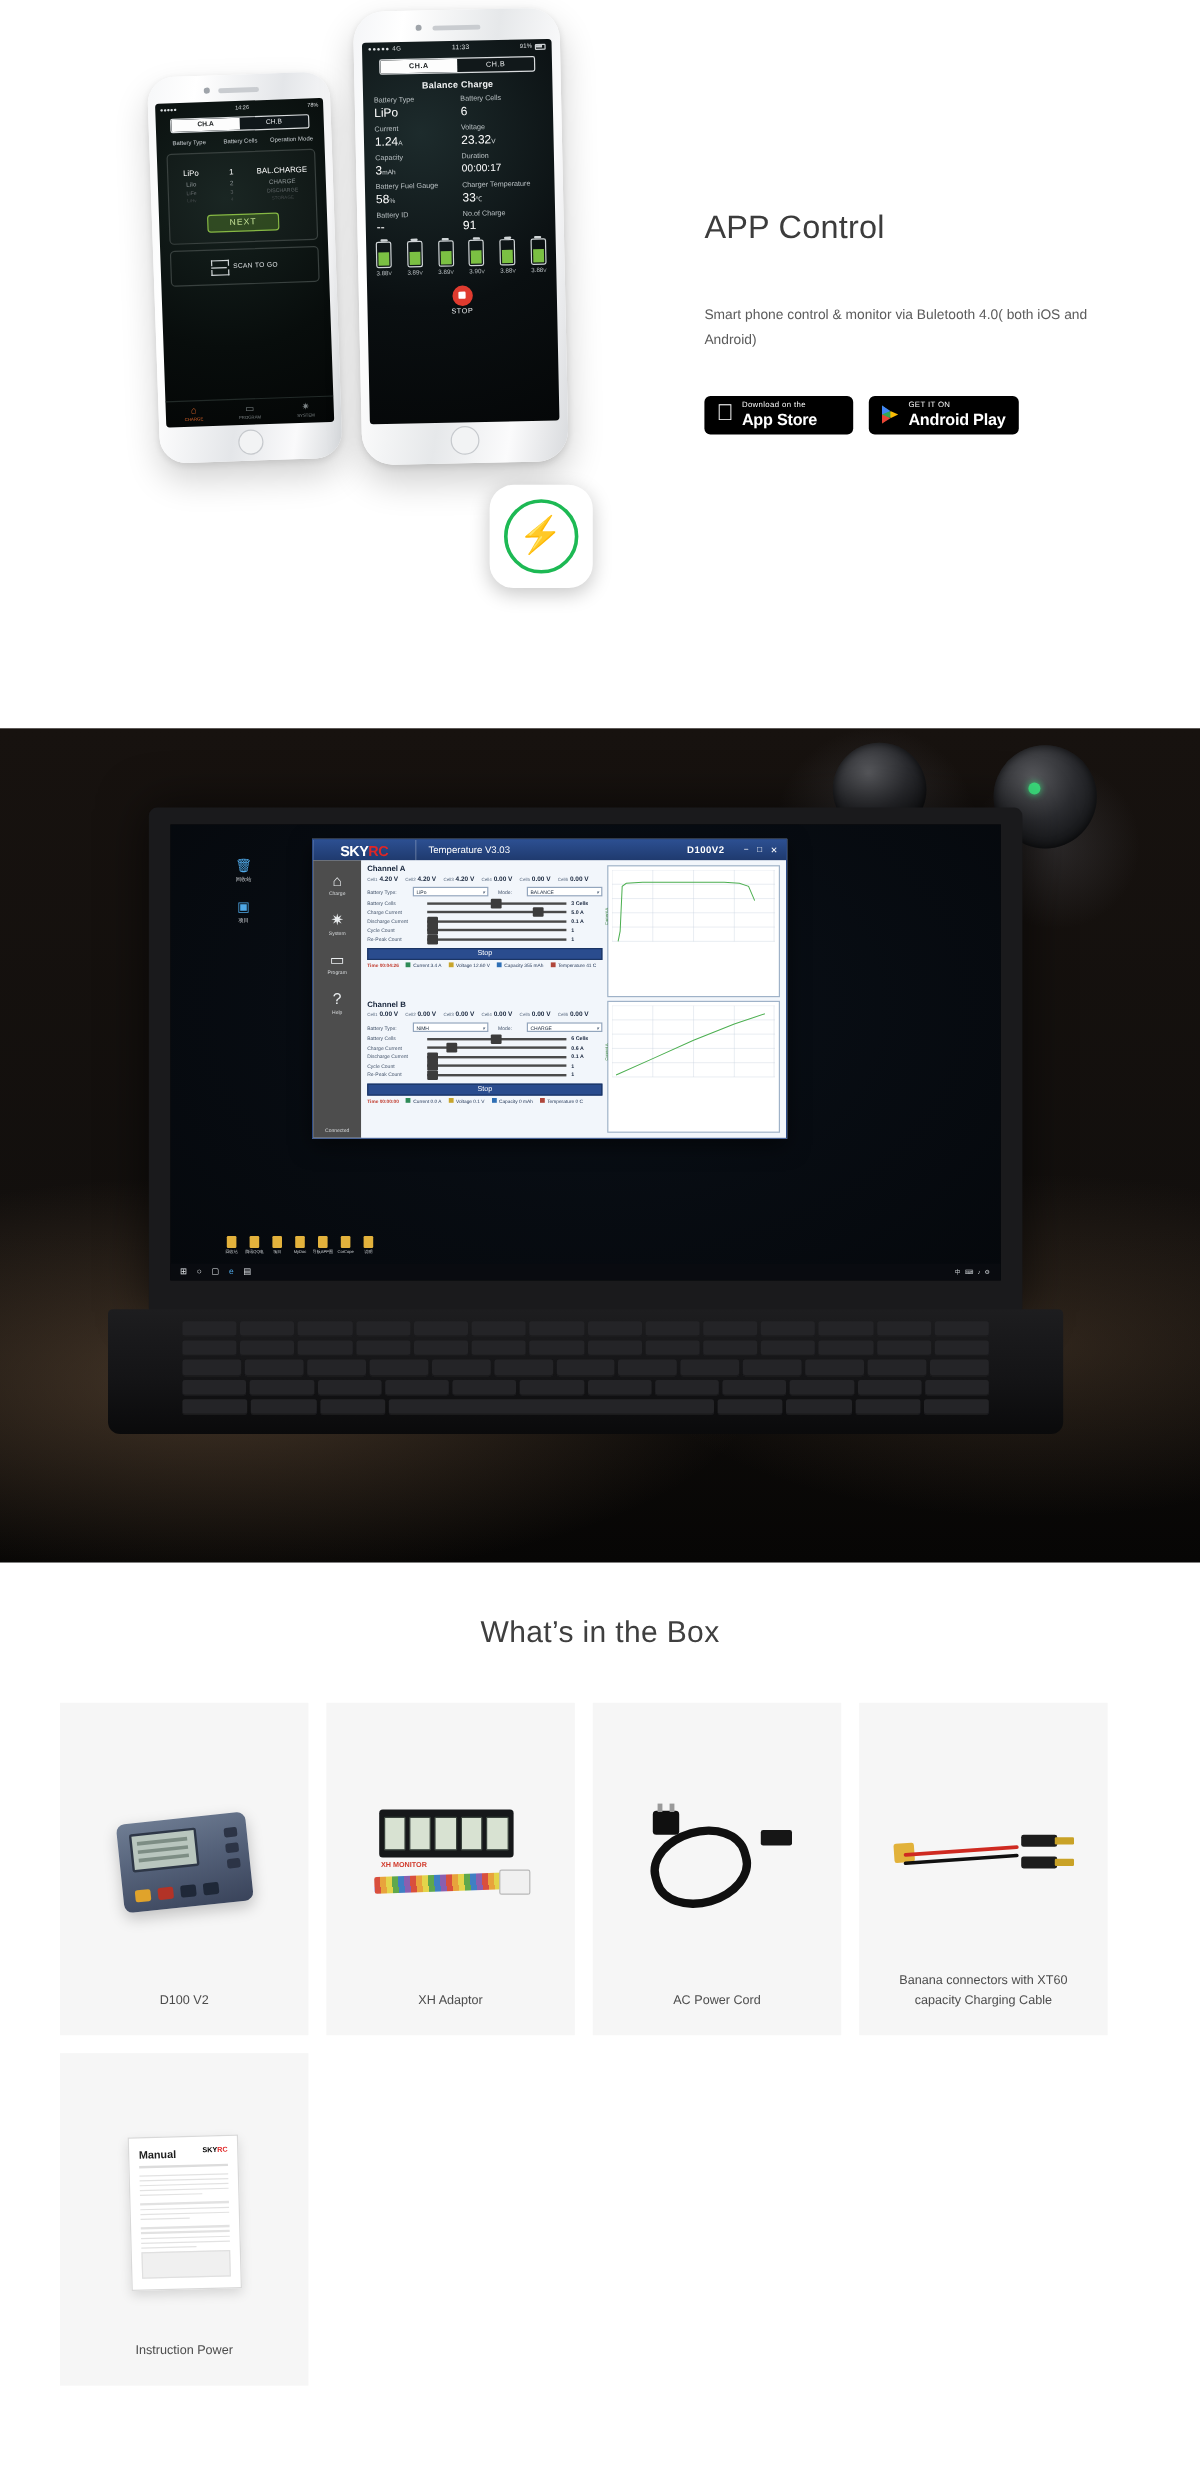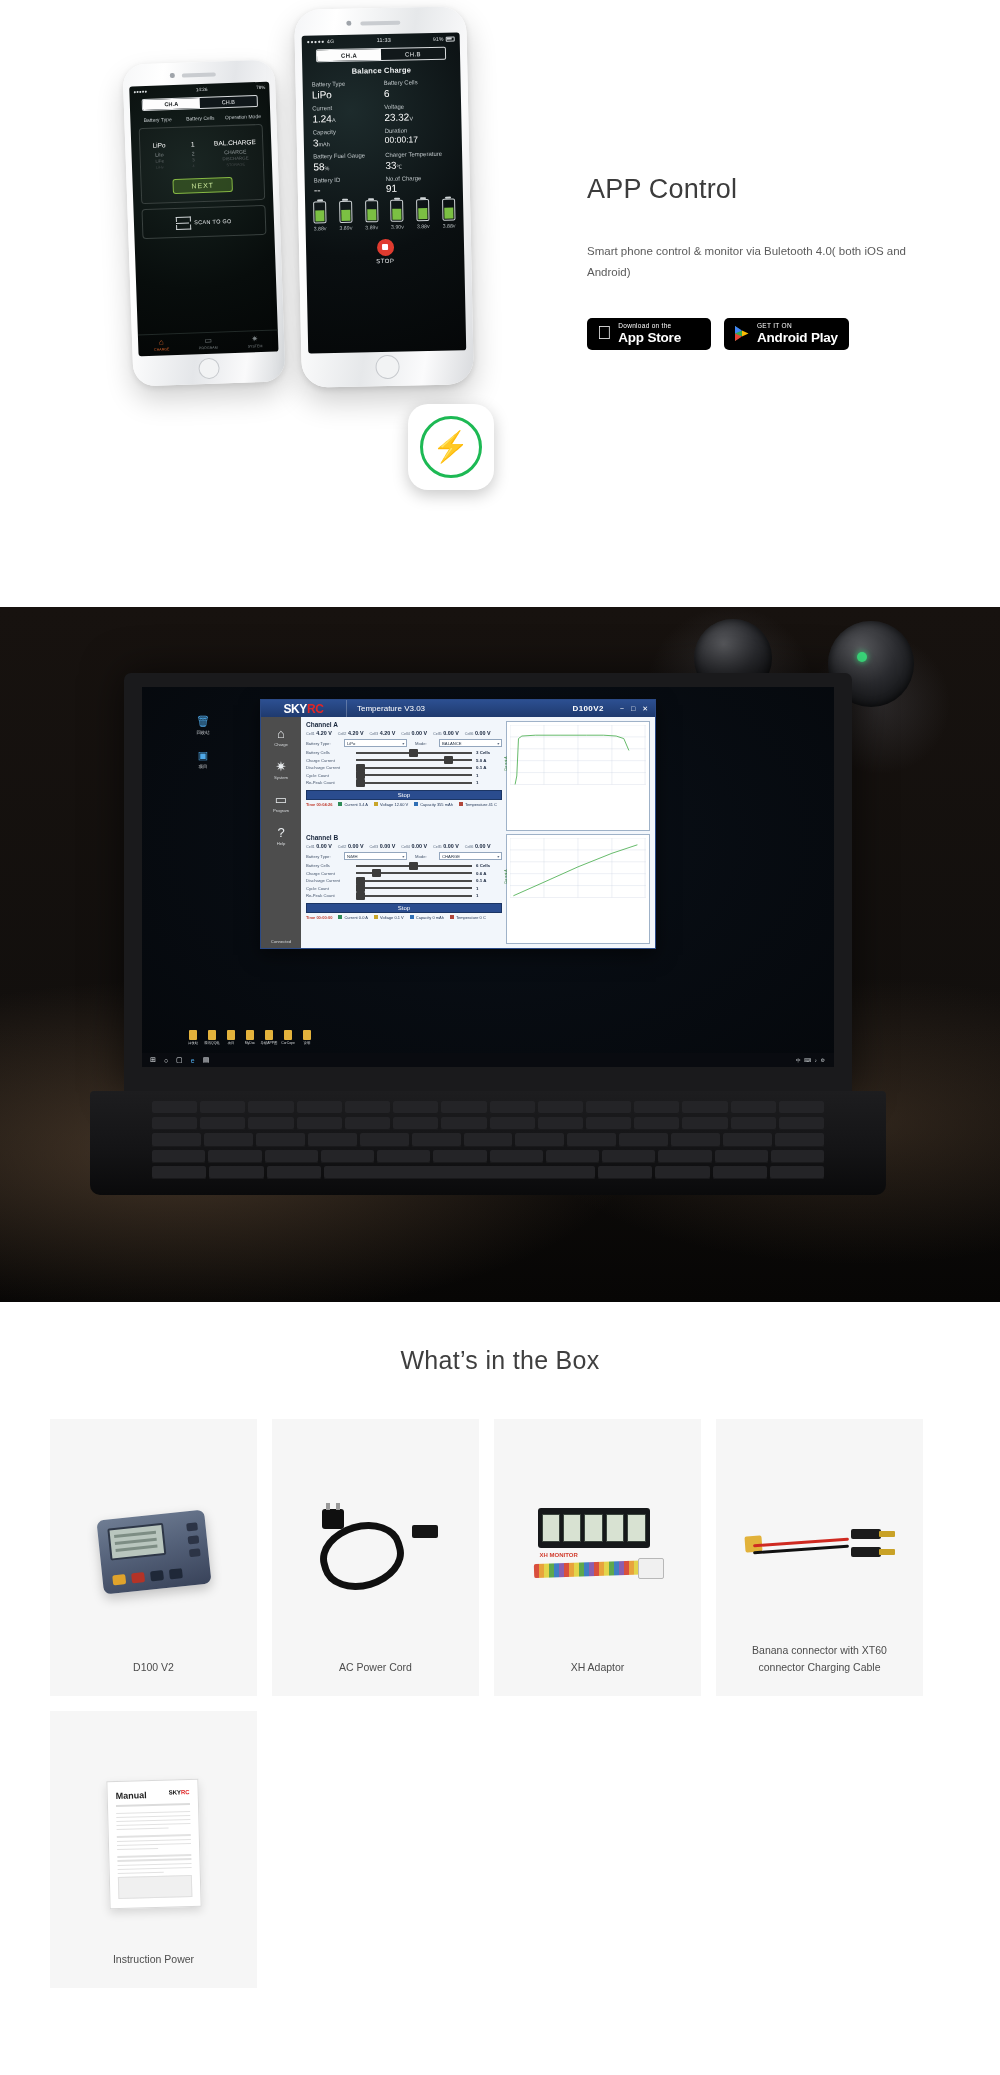--- a/index.html
+++ b/index.html
@@ -218,21 +218,21 @@
   }
   .badge-ring {
     width: 62px; height: 62px; border-radius: 50%;
     border: 3px solid #1db954; display:flex; align-items:center; justify-content:center;
   }
   .bolt { font-size: 30px; color: #1db954; line-height: 1; }
 
   
   .app-text { position: absolute; left: 587px; top: 174px; width: 380px; }
   .app-h1 { font-size: 27px; color: #3c3c3c; font-weight: 400; letter-spacing: .2px; }
-  .app-p  { font-size: 11.5px; color: #5b5b5b; line-height: 1.85; margin-top: 36px; width: 360px;}
+  .app-p  { font-size: 11.5px; color: #5b5b5b; line-height: 1.85; margin-top: 48px; width: 360px;}
   .stores { display: flex; gap: 13px; margin-top: 34px; }
   .store-btn {
     height: 32px; border-radius: 5px; background: #000;
     display: flex; align-items: center; gap: 7px; padding: 0 11px 0 10px;
     color: #fff; min-width: 124px;
   }
   .store-lines { display: flex; flex-direction: column; justify-content: center; line-height: 1;}
   .store-sm { font-size: 6.5px; letter-spacing: .3px; }
   .store-lg { font-size: 13.5px; font-weight: 600; letter-spacing: -.2px; margin-top: 2px;}
   .apple-glyph { font-size: 19px; line-height: 1; margin-top: -3px; }
@@ -1068,60 +1068,60 @@
               <i></i>
               <i></i>
             </div>
         </div>
       </div>
       <div class="box-lab">D100 V2</div>
     </div>
 
     <div class="box-card">
       <div class="box-art">
+        <div class="adaptor">
+          <div class="board">
+              <i></i>
+              <i></i>
+              <i></i>
+              <i></i>
+              <i></i>
+            </div>
+          <div class="lab">XH MONITOR</div>
+          <div class="ribbon"></div>
+          <div class="conn"></div>
+        </div>
+      </div>
+      <div class="box-lab">XH Adaptor</div>
+    </div>
+
+    <div class="box-card">
+      <div class="box-art">
         <div class="cord">
             <span class="plug"></span>
             <span class="loop"></span>
             <span class="tail"></span>
           </div>
       </div>
       <div class="box-lab">AC Power Cord</div>
-    </div>
-
-    <div class="box-card">
-      <div class="box-art">
-        <div class="adaptor">
-          <div class="board">
-              <i></i>
-              <i></i>
-              <i></i>
-              <i></i>
-              <i></i>
-            </div>
-          <div class="lab">XH MONITOR</div>
-          <div class="ribbon"></div>
-          <div class="conn"></div>
-        </div>
-      </div>
-      <div class="box-lab">XH Adaptor</div>
     </div>
 
     <div class="box-card">
       <div class="box-art">
         <div class="bananacab">
           <span class="xt"></span>
             <span class="wireR"></span>
             <span class="wireB"></span>
           <span class="b1"></span>
             <span class="b2"></span>
             <span class="t1"></span>
             <span class="t2"></span>
         </div>
       </div>
-      <div class="box-lab">Banana connector with XT60 connector Charging Cable</div>
+      <div class="box-lab">Banana connectors with XT60 capacity Charging Cable</div>
     </div>
 
 
     <div class="box-card">
       <div class="box-art">
         <div class="manual">
           <div class="m-h">Manual</div>
           <div class="m-brand"><span>SKY</span><span class="r">RC</span></div>
           <div class="m-line"></div>
           <div class="m-par">

